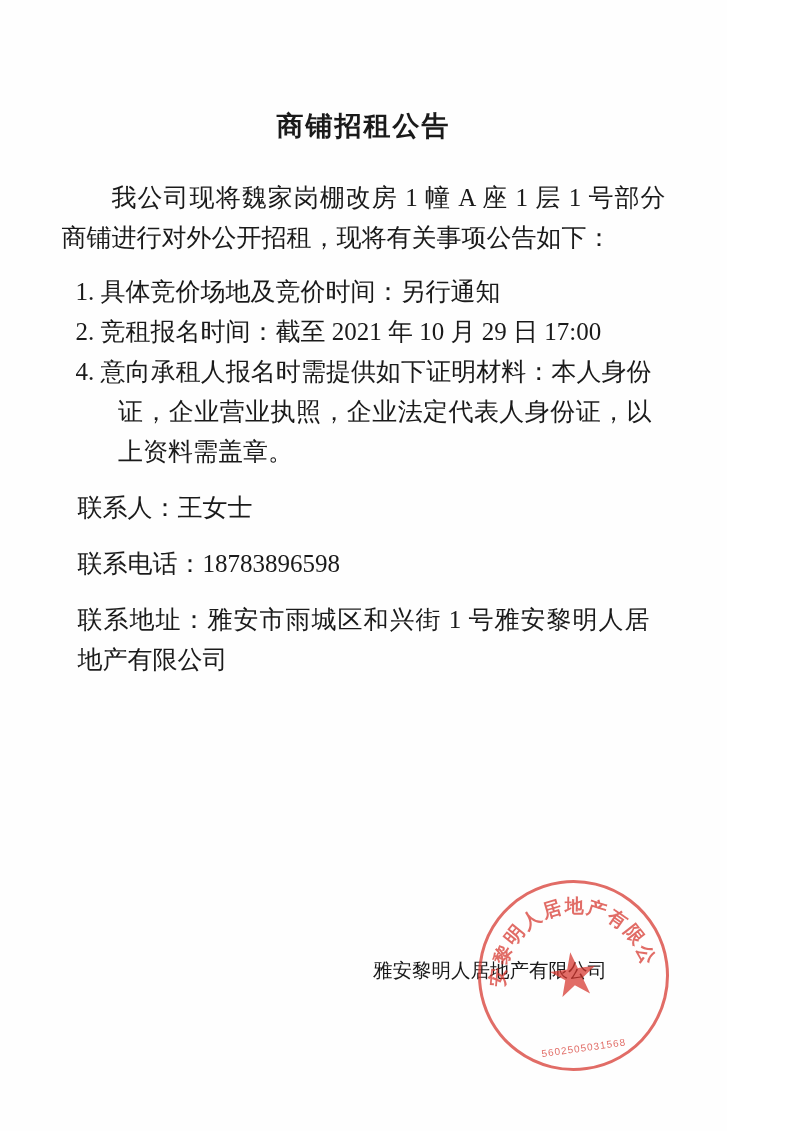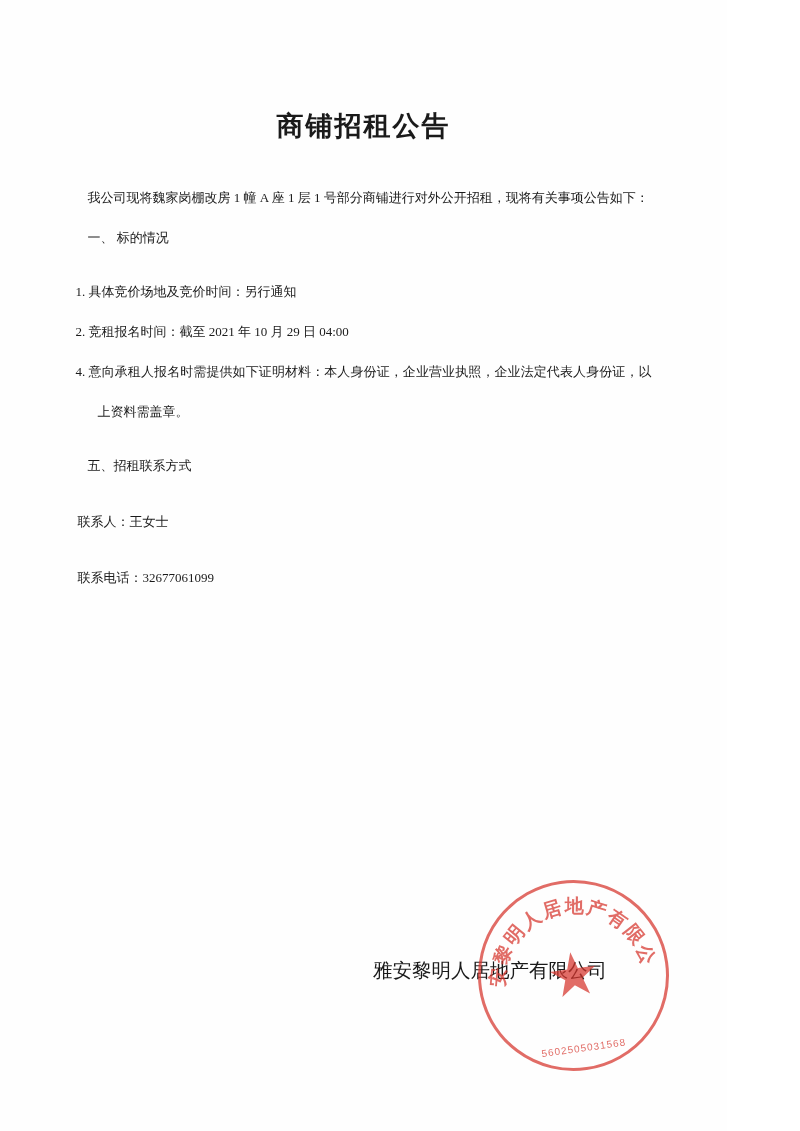--- a/index.html
+++ b/index.html
@@ -28,21 +28,21 @@
     font-weight: bold;
     letter-spacing: 2px;
     margin: 0;
     padding-top: 108px;
     font-family: "Liberation Serif", "DejaVu Serif", serif;
   }
   .body-block {
     margin: 0 auto;
     width: 604px;
     padding-top: 34px;
-    font-size: 13px;
+    font-size: 25px;
     line-height: 40px;
     text-align: justify;
   }
   p.para {
     margin: 0;
     text-indent: 2em;
   }
   p.section {
     margin: 0;
     text-indent: 2em;
@@ -131,32 +131,31 @@
 <body>
 
 <div class="page">
 
   <h1 class="doc-title">商铺招租公告</h1>
 
   <div class="body-block">
 
     <p class="para">我公司现将魏家岗棚改房 1 幢 A 座 1 层 1 号部分商铺进行对外公开招租，现将有关事项公告如下：</p>
 
-    <p class="section">一、 标的情况</p>
 
 
     <ol class="numlist">
       <li>1. 具体竞价场地及竞价时间：另行通知</li>
-      <li>2. 竞租报名时间：截至 2021 年 10 月 29 日 04:00</li>
+      <li>2. 竞租报名时间：截至 2021 年 10 月 29 日 17:00</li>
       <li>4. 意向承租人报名时需提供如下证明材料：本人身份证，企业营业执照，企业法定代表人身份证，以上资料需盖章。</li>
     </ol>
 
-    <p class="section">五、招租联系方式</p>
     <p class="flat">联系人：王女士</p>
-    <p class="flat">联系电话：32677061099</p>
+    <p class="flat">联系电话：18783896598</p>
+    <p class="flat">联系地址：雅安市雨城区和兴街 1 号雅安黎明人居地产有限公司</p>
 
   </div>
 
   <div class="signature">
     <span class="sig-line">雅安黎明人居地产有限公司</span>
   </div>
 
   <div class="seal">
     <div class="seal-inner">
       <svg class="seal-arc" viewBox="0 0 185 185">

